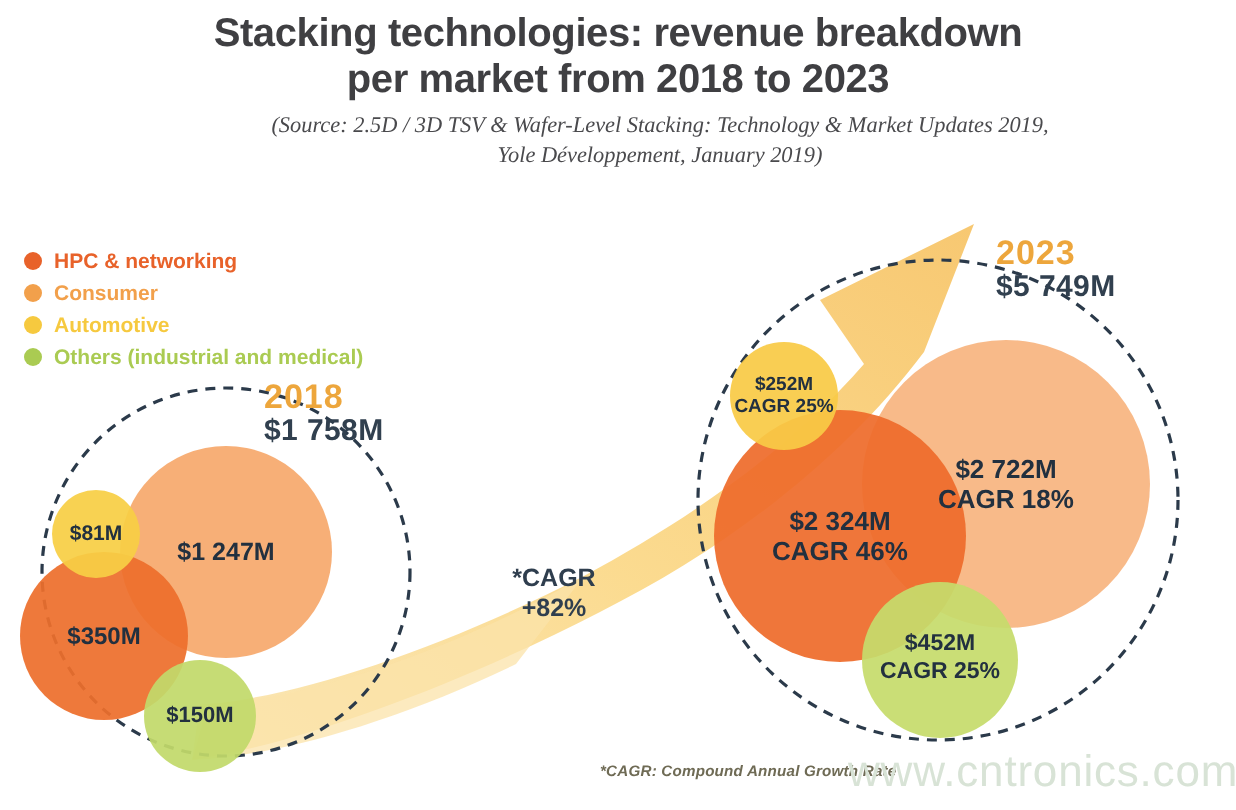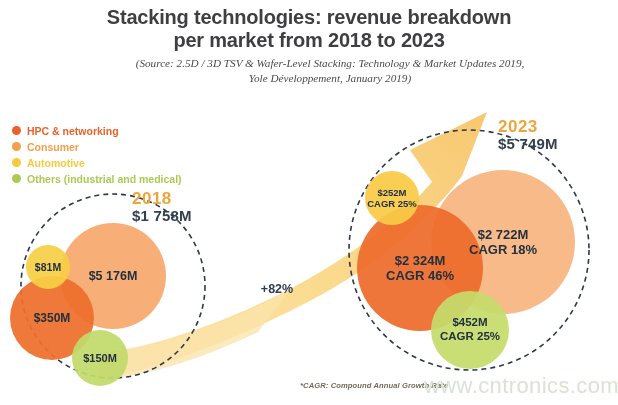--- a/index.html
+++ b/index.html
@@ -206,21 +206,21 @@
     <div class="yr-year" style="color: rgb(237, 166, 60);">2018</div>
     <div class="yr-total">$1 758M</div>
   </div>
   <div class="yr-label" style="left:498px; top:118px; width:116px;">
     <div class="yr-year" style="color: rgb(237, 166, 60);">2023</div>
     <div class="yr-total">$5 749M</div>
   </div>
 
   <div id="bubble-labels">
       <div class="bub-label" style="width: 150px; left: 38px; top: 268.625px; font-size: 12.5px;">
-        <span class="bub-val">$5 176M</span>
+        <span class="bub-val">$1 247M</span>
       </div>
       <div class="bub-label" style="width: 150px; left: -23px; top: 310.92px; font-size: 12px;">
         <span class="bub-val">$350M</span>
       </div>
       <div class="bub-label" style="width: 150px; left: -27px; top: 260.805px; font-size: 10.5px;">
         <span class="bub-val">$81M</span>
       </div>
       <div class="bub-label" style="width: 150px; left: 25px; top: 351.51px; font-size: 11px;">
         <span class="bub-val">$150M</span>
       </div>
@@ -236,19 +236,20 @@
         <span class="bub-val">$252M</span>
         <span class="bub-cagr">CAGR 25%</span>
       </div>
       <div class="bub-label" style="width: 150px; left: 395px; top: 316.43px; font-size: 11.5px;">
         <span class="bub-val">$452M</span>
         <span class="bub-cagr">CAGR 25%</span>
       </div>
     </div>
 
   <div class="arrow-label" style="left:222px; top:282px; width:110px;">
+    <div>*CAGR</div>
     <div>+82%</div>
   </div>
 
   <div class="footnote">*CAGR: Compound Annual Growth Rate</div>
   <div class="watermark">www.cntronics.com</div>
 
 </div>
 
 </body></html>

